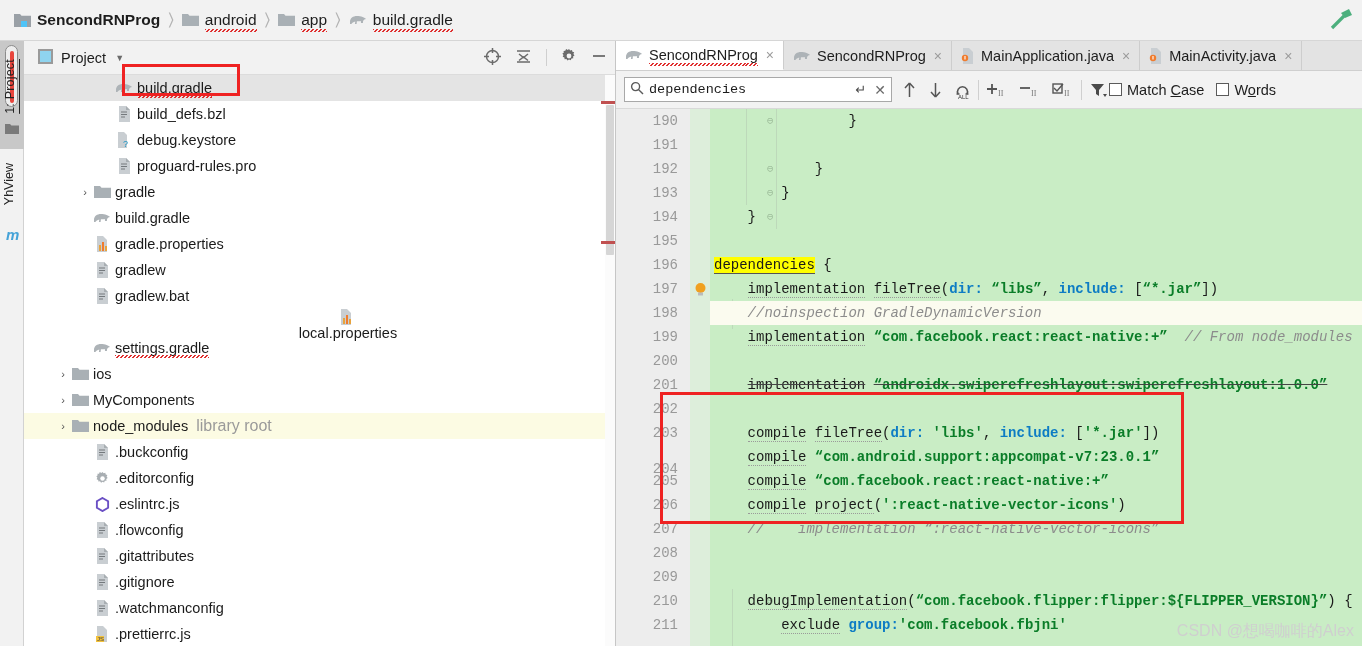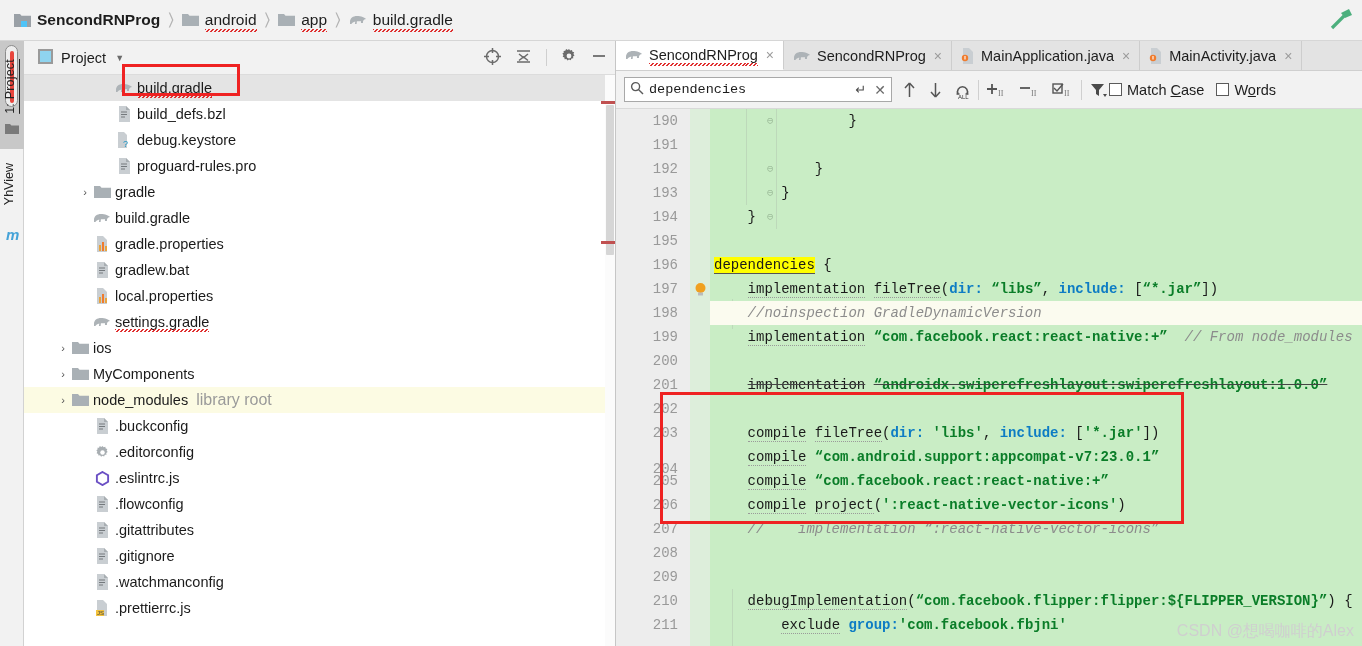--- a/index.html
+++ b/index.html
@@ -381,23 +381,36 @@
           <span class="arrow"></span>
           <span class="ico">
             <span style="display: inline-flex; align-items: center;">
               <svg width="14" height="16" viewBox="0 0 14 16">
                 <path d="M2 0h7l4 4v12H2z" fill="#c9ced2"></path>
                 <path d="M9 0l4 4H9z" fill="#a8aeb2"></path>
                 <path d="M4 6h6M4 8.5h6M4 11h4" stroke="#74797d" stroke-width="1"></path>
               </svg>
             </span>
           </span>
+          <span class="lbl">gradlew</span>
+        </div>
+        <div class="row" style="padding-left: 54px;">
+          <span class="arrow"></span>
+          <span class="ico">
+            <span style="display: inline-flex; align-items: center;">
+              <svg width="14" height="16" viewBox="0 0 14 16">
+                <path d="M2 0h7l4 4v12H2z" fill="#c9ced2"></path>
+                <path d="M9 0l4 4H9z" fill="#a8aeb2"></path>
+                <path d="M4 6h6M4 8.5h6M4 11h4" stroke="#74797d" stroke-width="1"></path>
+              </svg>
+            </span>
+          </span>
           <span class="lbl">gradlew.bat</span>
         </div>
-        <div class="row" style="padding-left: 54px;">
+        <div class="row" style="padding-left: 54px; flex-direction: column;">
           <span class="arrow"></span>
           <span class="ico">
             <span style="display: inline-flex; align-items: center;">
               <svg width="15" height="16" viewBox="0 0 15 16">
                 <path d="M2 0h6l4 4v12H2z" fill="#c9ced2"></path>
                 <rect x="4" y="9" width="2" height="6" fill="#e8a33d"></rect>
                 <rect x="7" y="6" width="2" height="9" fill="#f07c2e"></rect>
                 <rect x="10" y="10" width="2" height="5" fill="#e8a33d"></rect>
               </svg>
             </span>

